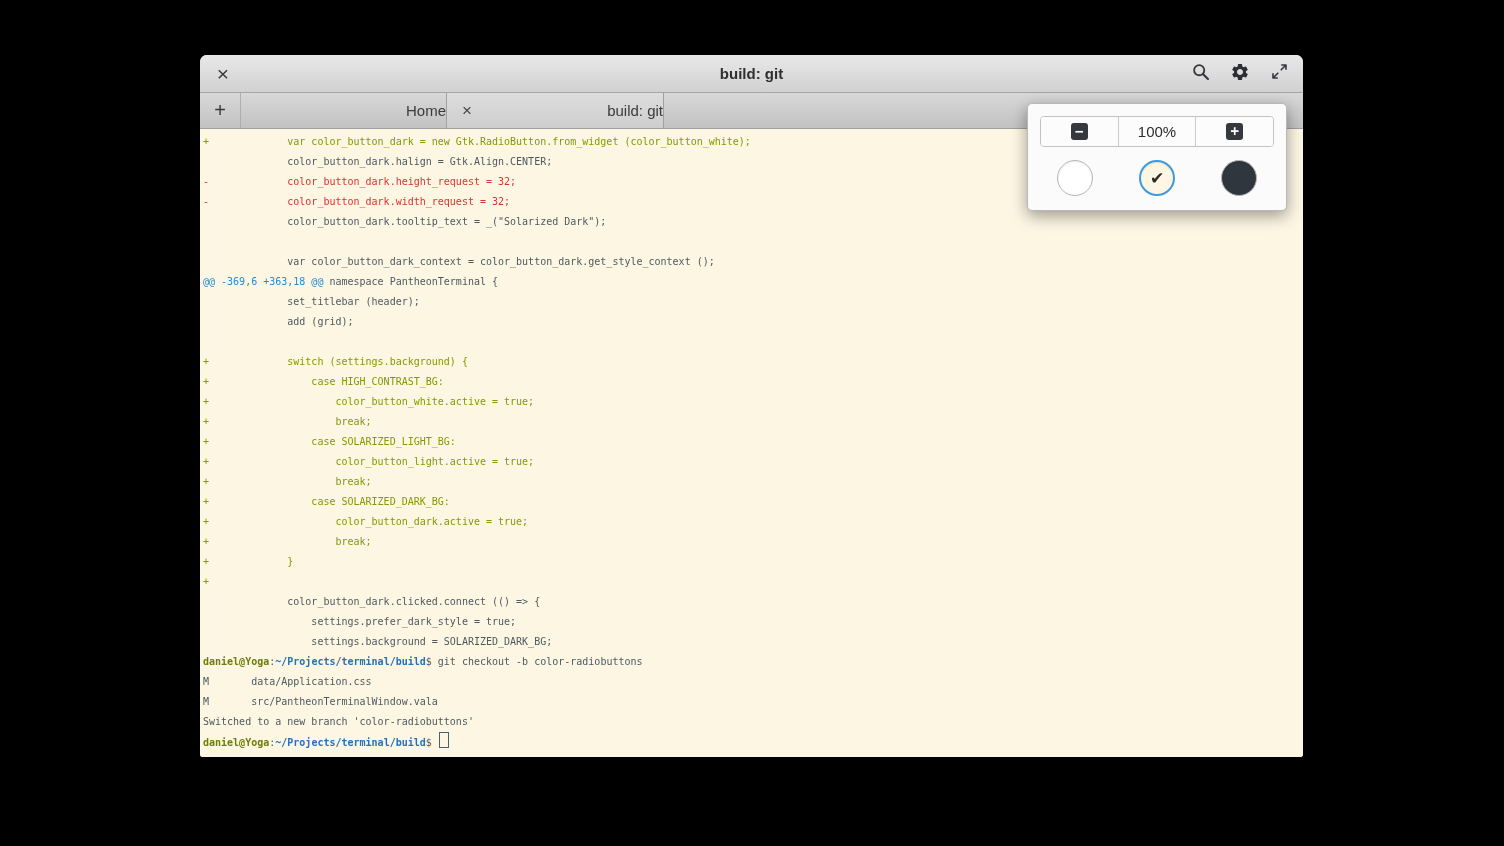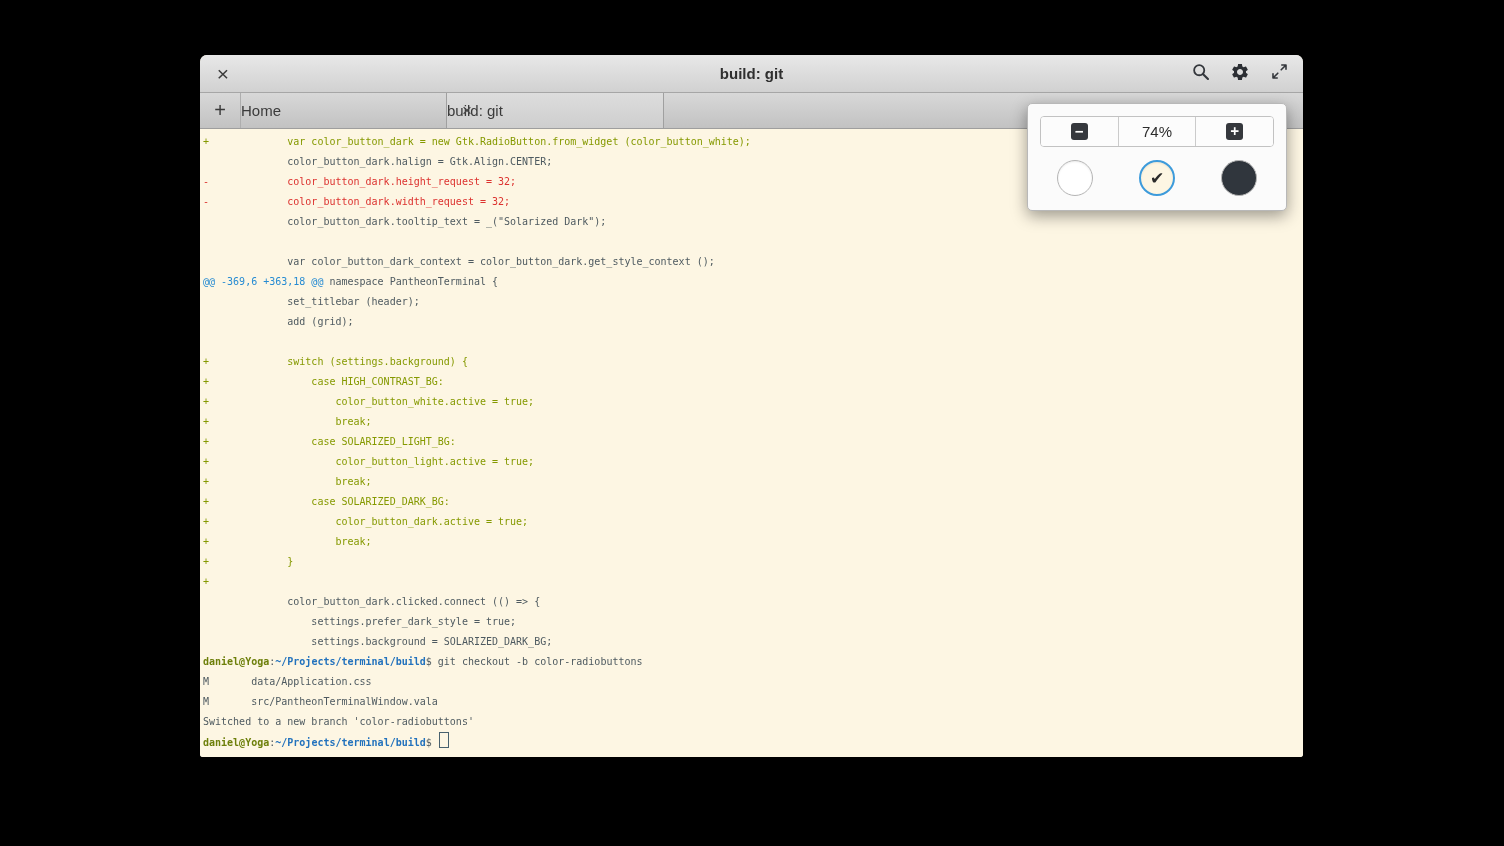--- a/index.html
+++ b/index.html
@@ -33,21 +33,21 @@
   
   .tabbar {
     height:35px; background:linear-gradient(#d8d8d8,#c2c2c2);
     border-bottom:1px solid #9e9e9e; display:flex; align-items:stretch;
   }
   .newtab {
     width:40px; display:flex; align-items:center; justify-content:center;
     font-size:20px; color:#3a3a3a;
   }
   .tab {
-    width:205px; display:flex; align-items:center; justify-content:flex-start;
+    width:205px; display:flex; align-items:center; justify-content:flex-end;
     font-size:15px; color:#3b3b3b; position:relative;
     border-left:1px solid #aeaeae;
   }
   .tab.active {
     width:216px; background:linear-gradient(#dddddd,#cecece);
     border-left:1px solid #a0a0a0; border-right:1px solid #a0a0a0;
   }
   .tab-close { position:absolute; left:15px; font-size:17px; line-height:17px; color:#474747; }
   
   .terminal {
@@ -140,21 +140,21 @@
   </div>
 
   <div class="terminal"><div class="term-line"><span style="color: rgb(133, 153, 0);">+             var color_button_dark = new Gtk.RadioButton.from_widget (color_button_white);</span></div><div class="term-line"><span style="color: rgb(78, 90, 96);">              color_button_dark.halign = Gtk.Align.CENTER;</span></div><div class="term-line"><span style="color: rgb(220, 50, 47);">-             color_button_dark.height_request = 32;</span></div><div class="term-line"><span style="color: rgb(220, 50, 47);">-             color_button_dark.width_request = 32;</span></div><div class="term-line"><span style="color: rgb(78, 90, 96);">              color_button_dark.tooltip_text = _("Solarized Dark");</span></div><div class="term-line"></div><div class="term-line"><span style="color: rgb(78, 90, 96);">              var color_button_dark_context = color_button_dark.get_style_context ();</span></div><div class="term-line"><span style="color: rgb(38, 139, 210);">@@ -369,6 +363,18 @@</span><span style="color: rgb(78, 90, 96);"> namespace PantheonTerminal {</span></div><div class="term-line"><span style="color: rgb(78, 90, 96);">              set_titlebar (header);</span></div><div class="term-line"><span style="color: rgb(78, 90, 96);">              add (grid);</span></div><div class="term-line"></div><div class="term-line"><span style="color: rgb(133, 153, 0);">+             switch (settings.background) {</span></div><div class="term-line"><span style="color: rgb(133, 153, 0);">+                 case HIGH_CONTRAST_BG:</span></div><div class="term-line"><span style="color: rgb(133, 153, 0);">+                     color_button_white.active = true;</span></div><div class="term-line"><span style="color: rgb(133, 153, 0);">+                     break;</span></div><div class="term-line"><span style="color: rgb(133, 153, 0);">+                 case SOLARIZED_LIGHT_BG:</span></div><div class="term-line"><span style="color: rgb(133, 153, 0);">+                     color_button_light.active = true;</span></div><div class="term-line"><span style="color: rgb(133, 153, 0);">+                     break;</span></div><div class="term-line"><span style="color: rgb(133, 153, 0);">+                 case SOLARIZED_DARK_BG:</span></div><div class="term-line"><span style="color: rgb(133, 153, 0);">+                     color_button_dark.active = true;</span></div><div class="term-line"><span style="color: rgb(133, 153, 0);">+                     break;</span></div><div class="term-line"><span style="color: rgb(133, 153, 0);">+             }</span></div><div class="term-line"><span style="color: rgb(133, 153, 0);">+</span></div><div class="term-line"><span style="color: rgb(78, 90, 96);">              color_button_dark.clicked.connect (() =&gt; {</span></div><div class="term-line"><span style="color: rgb(78, 90, 96);">                  settings.prefer_dark_style = true;</span></div><div class="term-line"><span style="color: rgb(78, 90, 96);">                  settings.background = SOLARIZED_DARK_BG;</span></div><div class="term-line"><span style="color: rgb(109, 127, 10); font-weight: bold;">daniel@Yoga</span><span style="color: rgb(78, 90, 96);">:</span><span style="color: rgb(34, 114, 189); font-weight: bold;">~/Projects/terminal/build</span><span style="color: rgb(78, 90, 96);">$ </span><span style="color: rgb(78, 90, 96);">git checkout -b color-radiobuttons</span></div><div class="term-line"><span style="color: rgb(78, 90, 96);">M       data/Application.css</span></div><div class="term-line"><span style="color: rgb(78, 90, 96);">M       src/PantheonTerminalWindow.vala</span></div><div class="term-line"><span style="color: rgb(78, 90, 96);">Switched to a new branch 'color-radiobuttons'</span></div><div class="term-line"><span style="color: rgb(109, 127, 10); font-weight: bold;">daniel@Yoga</span><span style="color: rgb(78, 90, 96);">:</span><span style="color: rgb(34, 114, 189); font-weight: bold;">~/Projects/terminal/build</span><span style="color: rgb(78, 90, 96);">$ </span><span class="cursor"></span></div></div>
 
   <div class="popover">
     <div class="zoom-control">
       <div class="zoom-seg">
         <span class="zoom-glyph">−</span>
       </div>
       <div class="zoom-seg">
-        <span class="zoom-level">74%</span>
+        <span class="zoom-level">100%</span>
       </div>
       <div class="zoom-seg">
         <span class="zoom-glyph">+</span>
       </div>
     </div>
     <div class="themes-row">
       <div class="theme-btn" style="background: rgb(255, 255, 255);"></div>
       <div class="theme-btn selected" style="background: rgb(253, 246, 227);">
         <span class="checkmark">✔</span>
       </div>

